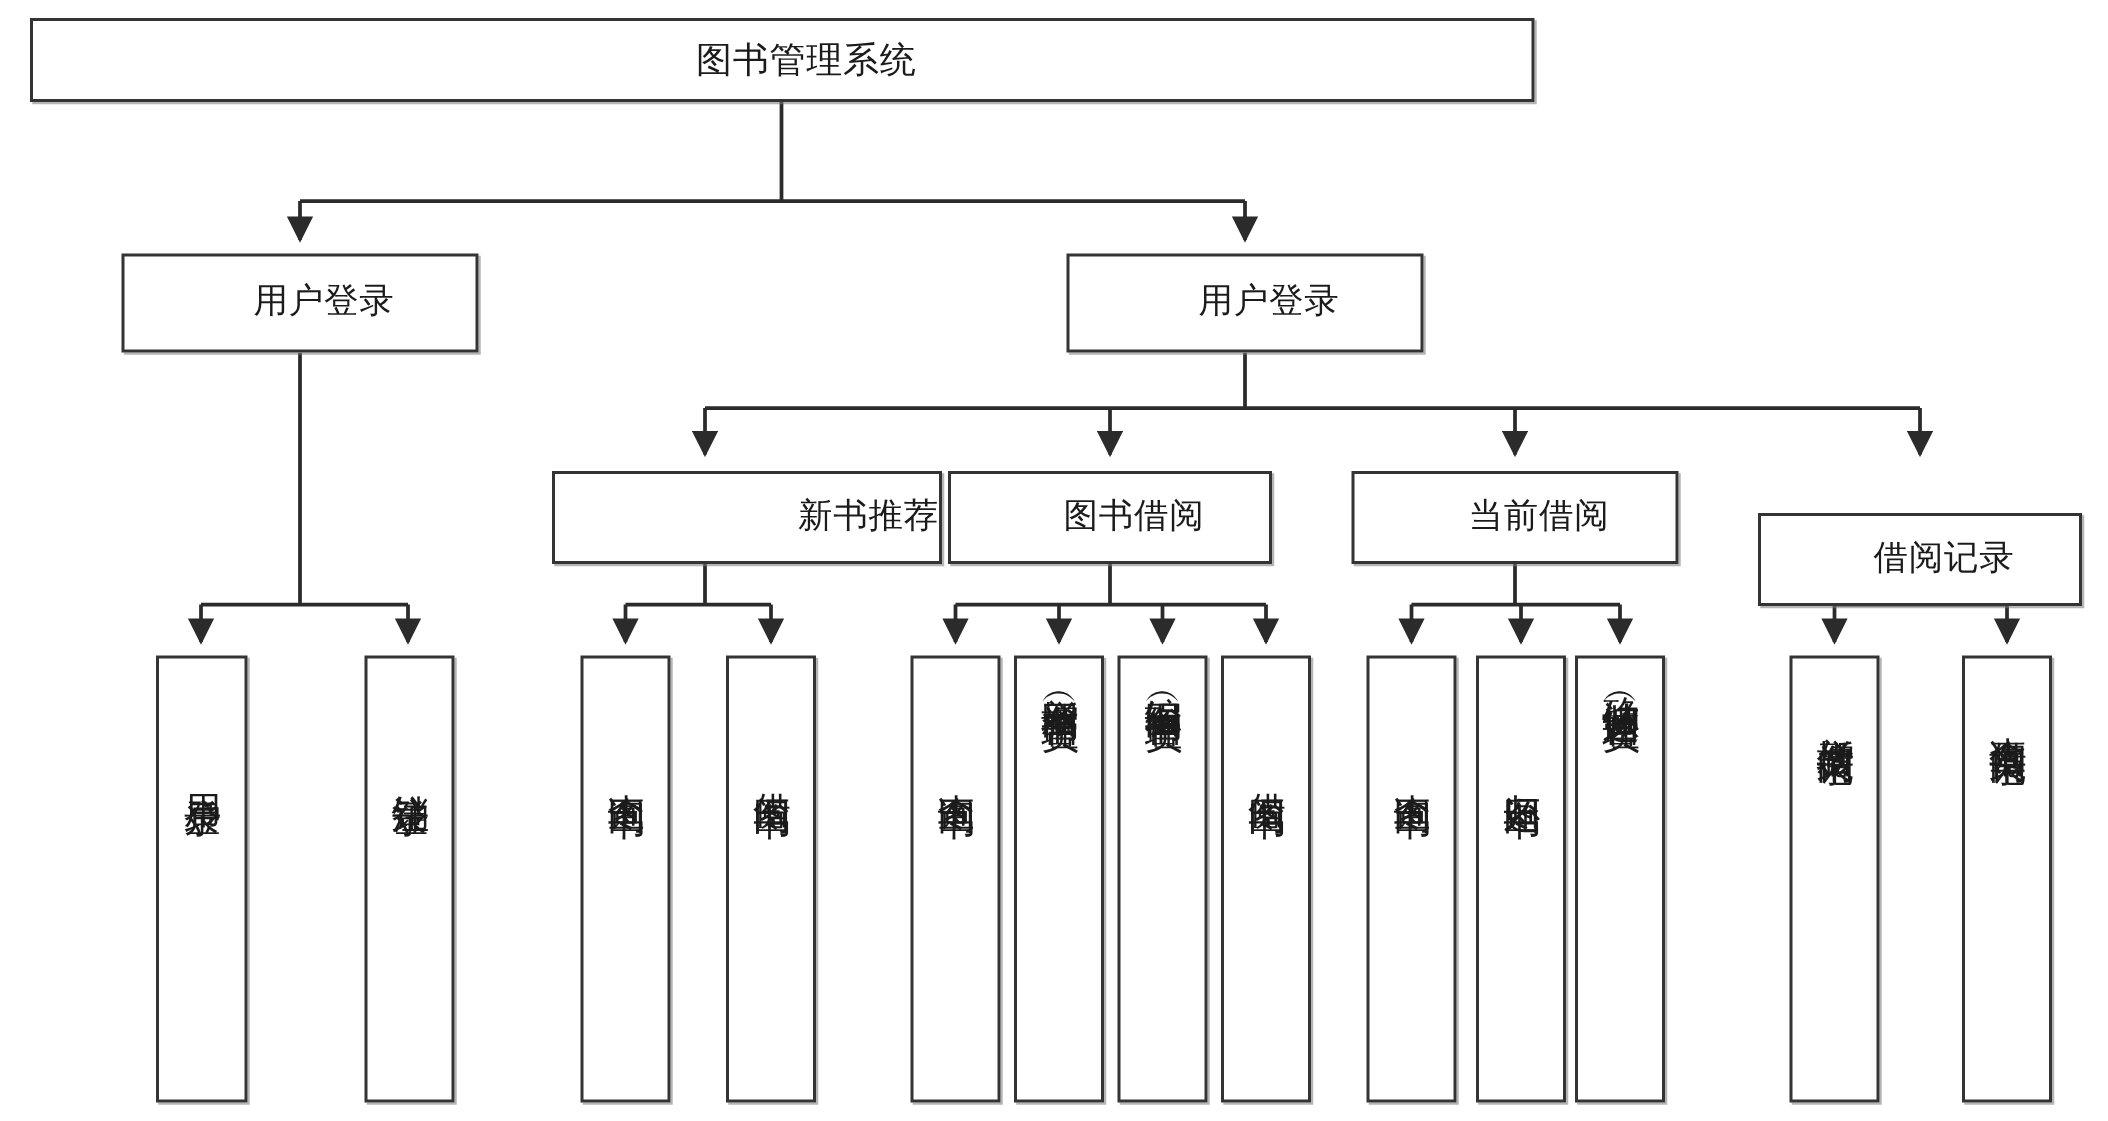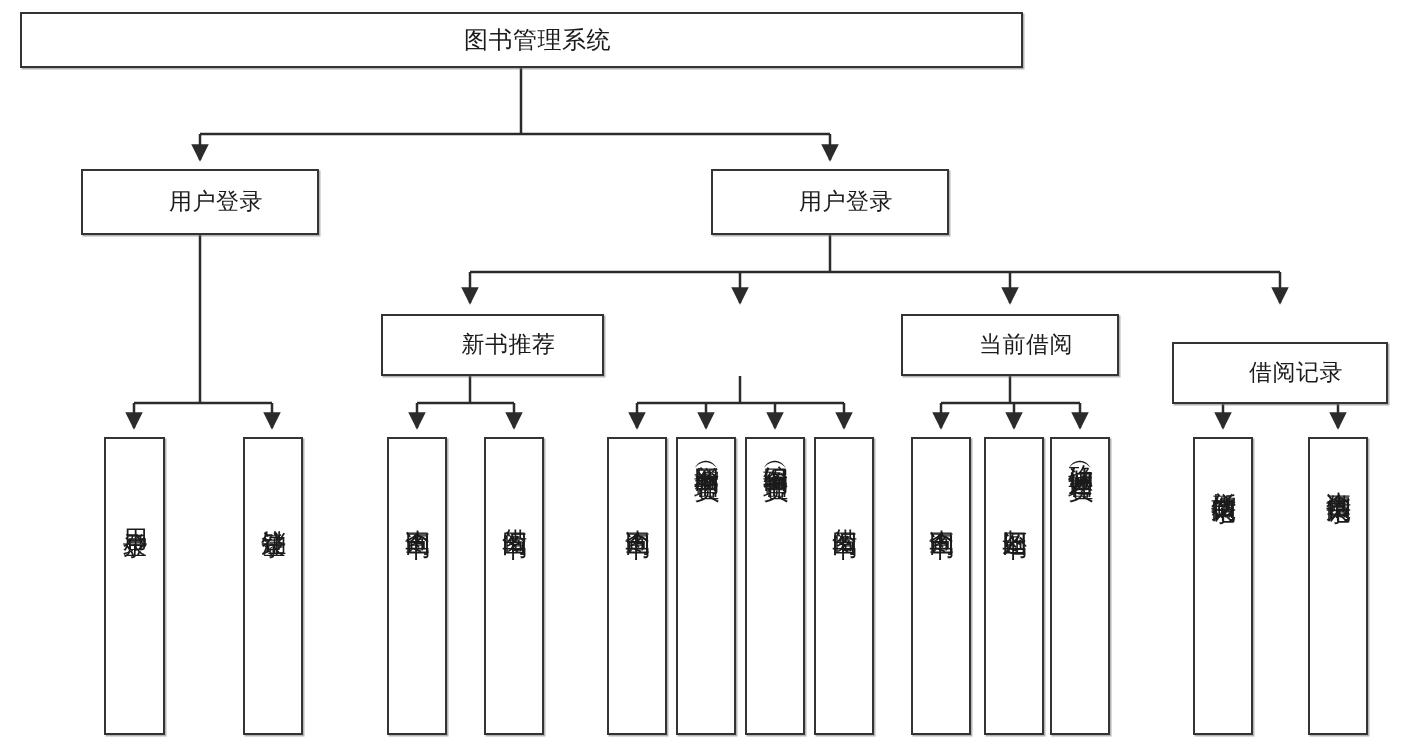--- a/index.html
+++ b/index.html
@@ -142,22 +142,25 @@
     <span class="label">图书管理系统</span>
   </div>
 
   <div class="node h" style="left:81px; top:169px; width:238px; height:66px;">
     <span class="label">用户登录</span>
   </div>
   <div class="node h" style="left:711px; top:169px; width:238px; height:66px;">
     <span class="label">用户登录</span>
   </div>
 
-  <div class="node h" style="left:381px; top:314px; width:223px; height:62px;">
+  <div class="node h" style="left:368px; top:314px; width:260px; height:62px;justify-content:flex-end;">
     <span class="label">新书推荐</span>
+  </div>
+  <div class="node h" style="left:632px; top:314px; width:216px; height:62px;">
+    <span class="label">图书借阅</span>
   </div>
   <div class="node h" style="left:901px; top:314px; width:218px; height:62px;">
     <span class="label">当前借阅</span>
   </div>
   <div class="node h" style="left:1172px; top:314px; width:216px; height:62px;margin-top:28px;">
     <span class="label">借阅记录</span>
   </div>
 
   <div class="node v" style="left:104px; top:437px; width:61px; height:298px; padding-top:70px;">
     <span class="label">用户登录</span>

